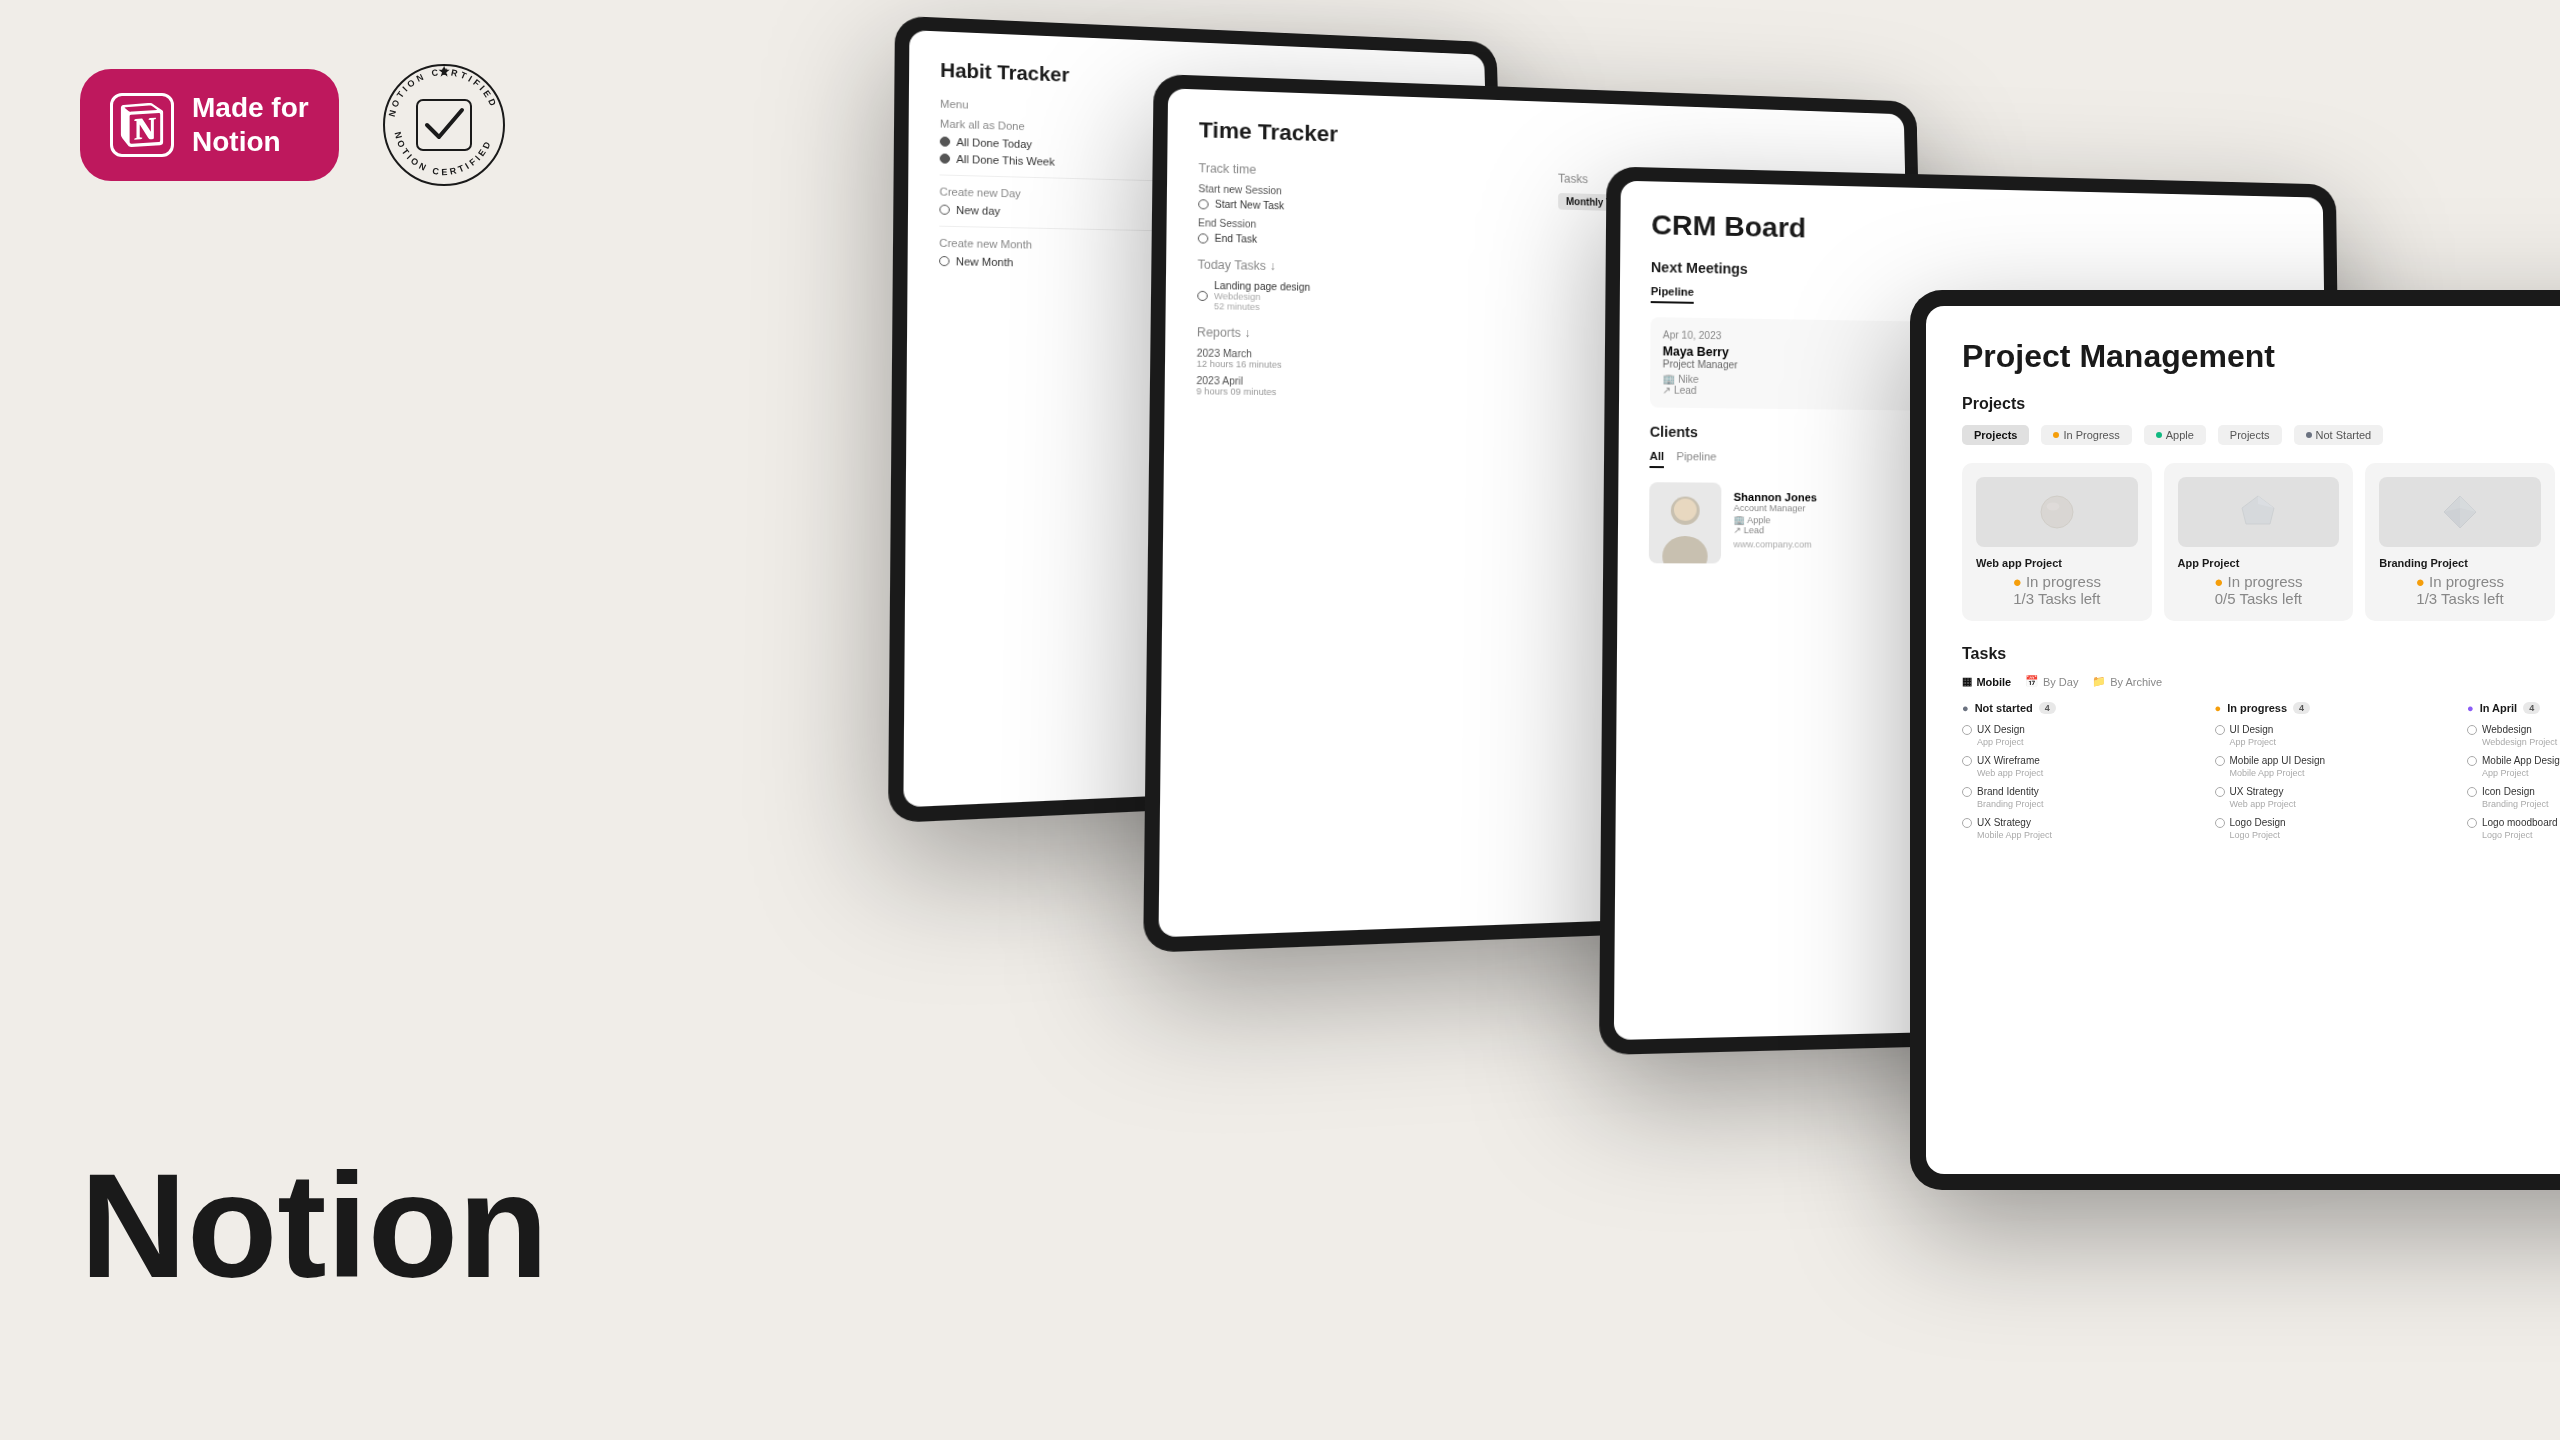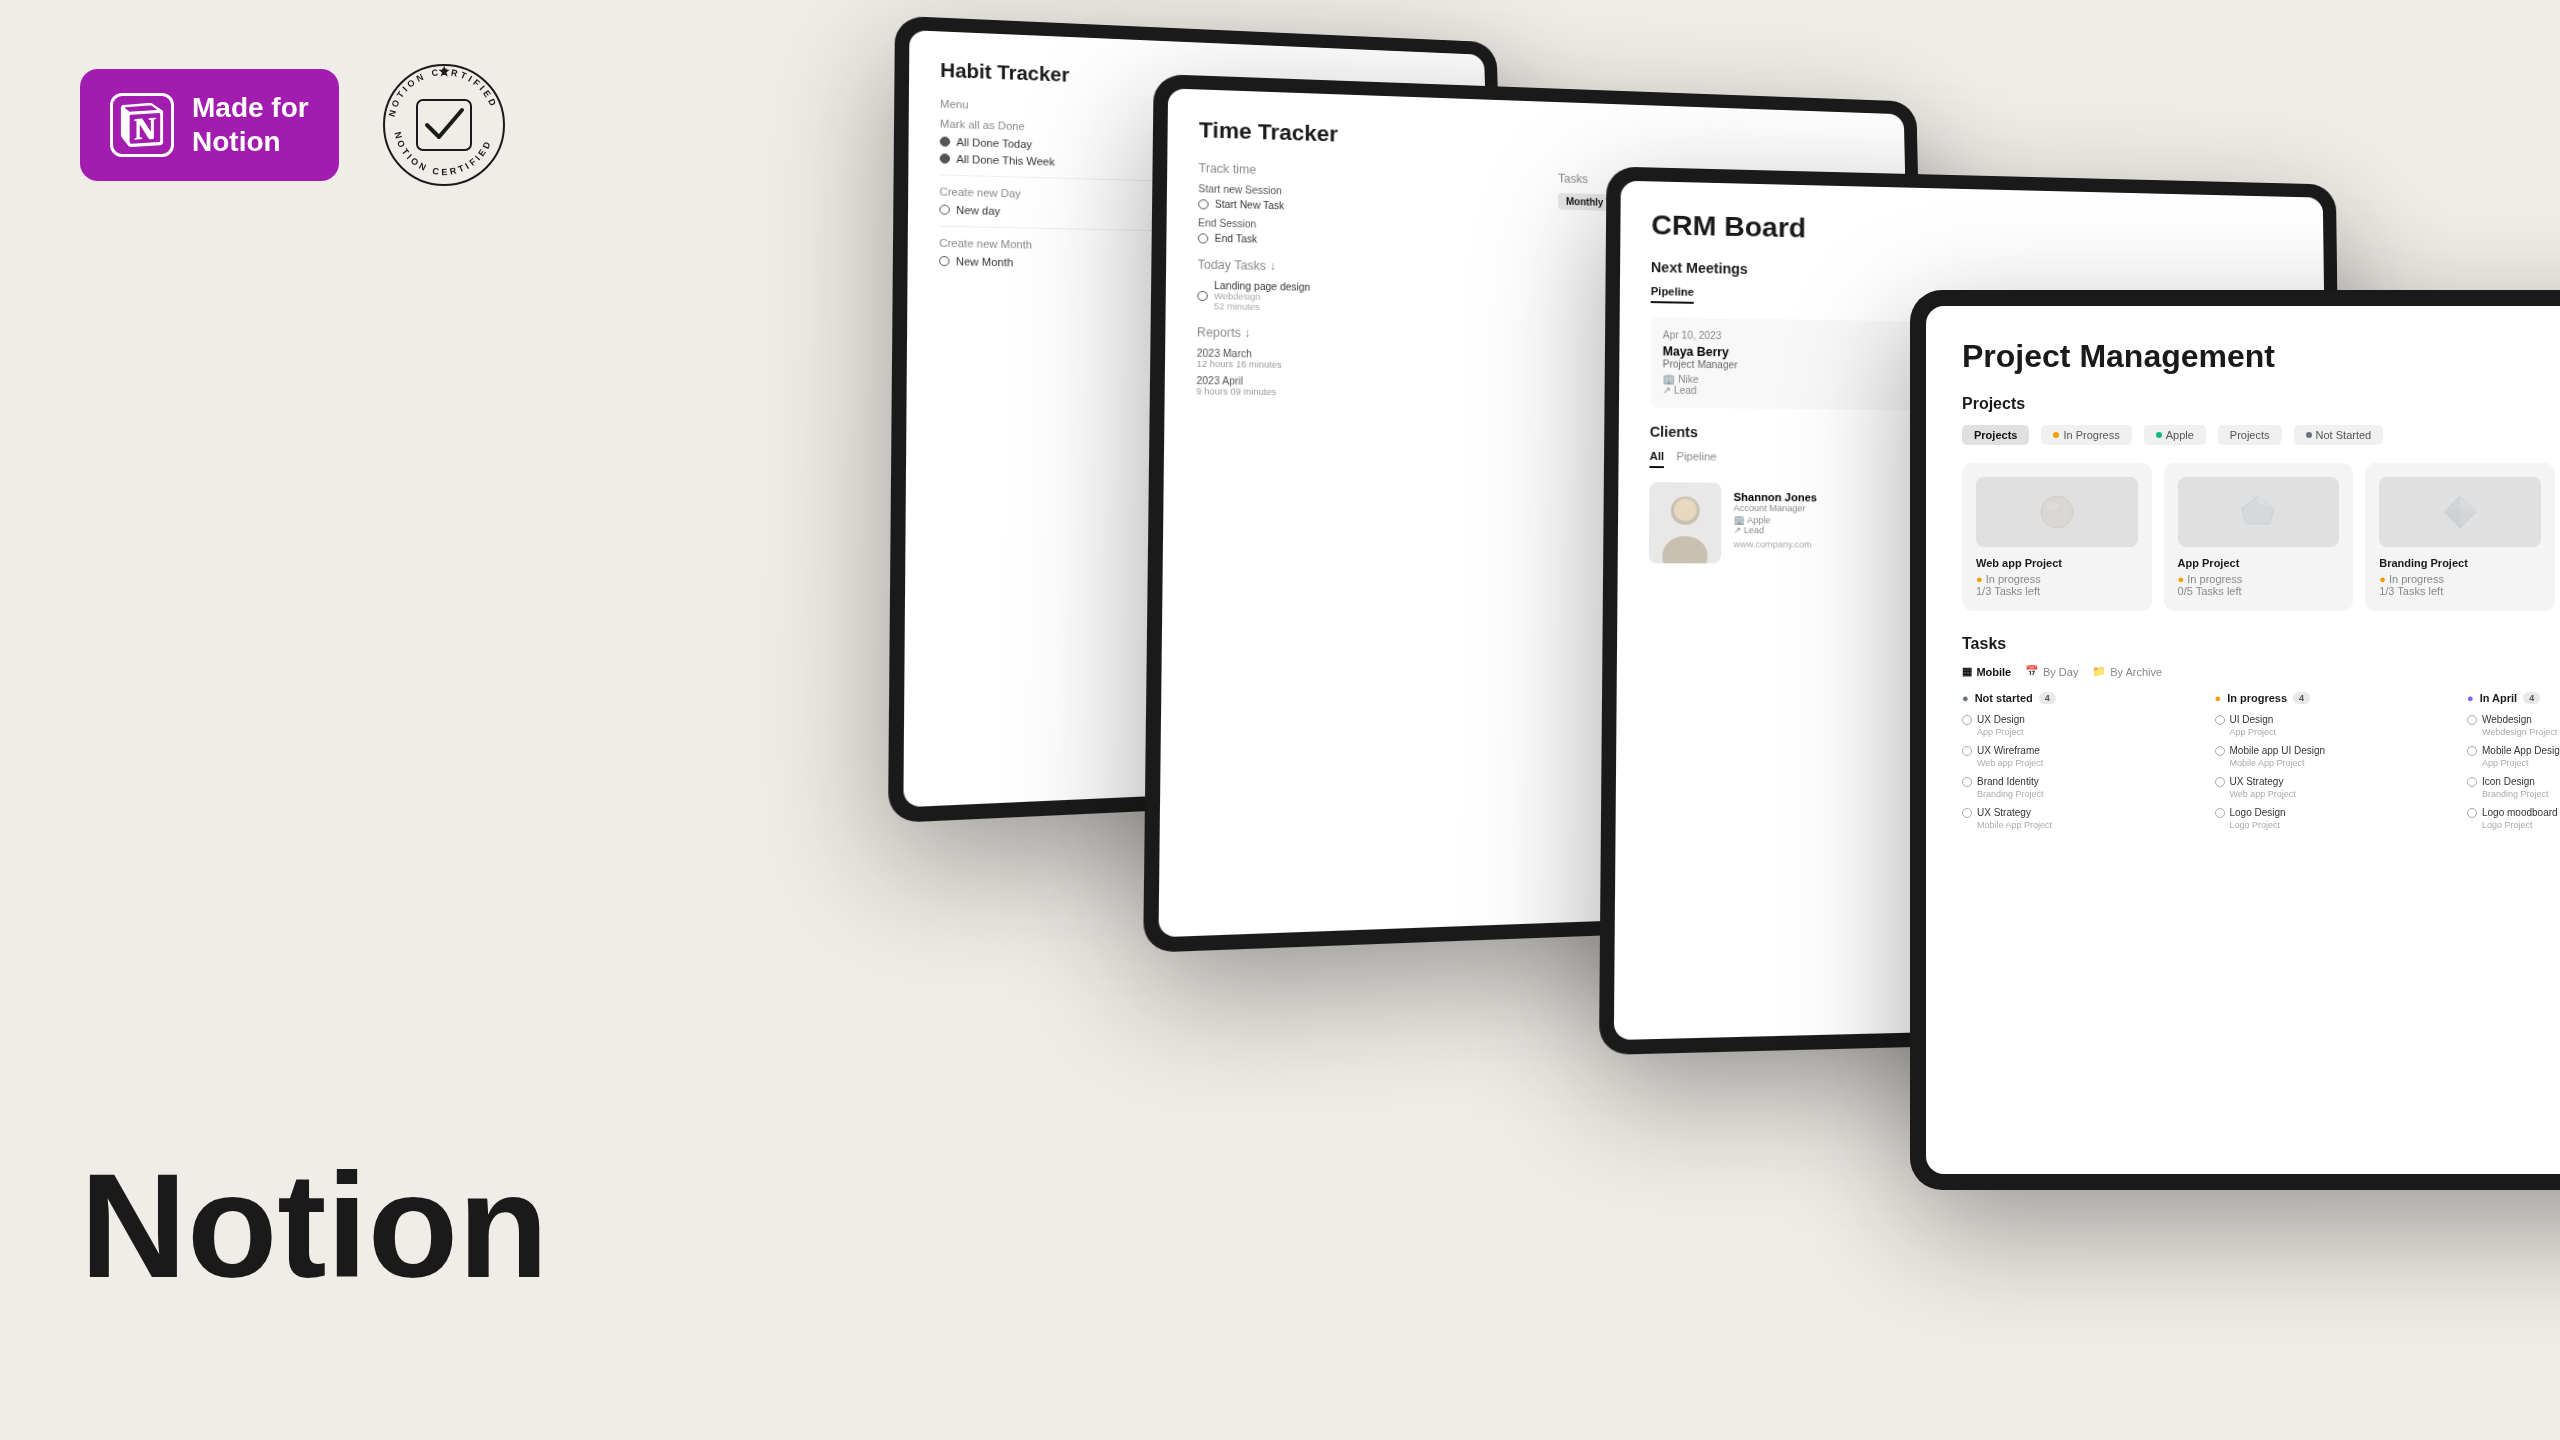--- a/index.html
+++ b/index.html
@@ -26,23 +26,23 @@
     }
 
     .badges-row {
       display: flex;
       align-items: center;
       gap: 40px;
       margin-bottom: 60px;
     }
 
     .notion-badge {
-      background: #a21caf;
+      background: #be185d;
       color: white;
-      border-radius: 18px;
+      border-radius: 31px;
       padding: 22px 30px;
       display: flex;
       align-items: center;
       gap: 18px;
     }
 
     .notion-icon-box {
       width: 64px;
       height: 64px;
       border: 3px solid white;
@@ -448,22 +448,23 @@
     }
 
     .project-card-name {
       font-size: 11px;
       font-weight: 600;
       color: #1a1a1a;
       margin-bottom: 4px;
     }
 
     .project-card-status {
-      font-size: 11px;
+      font-size: 15px;
       color: #888;
+      text-align: center;
     }
 
     .tasks-section-title {
       font-size: 16px;
       font-weight: 700;
       color: #1a1a1a;
       margin-bottom: 12px;
     }
 
     .tasks-view-row {

